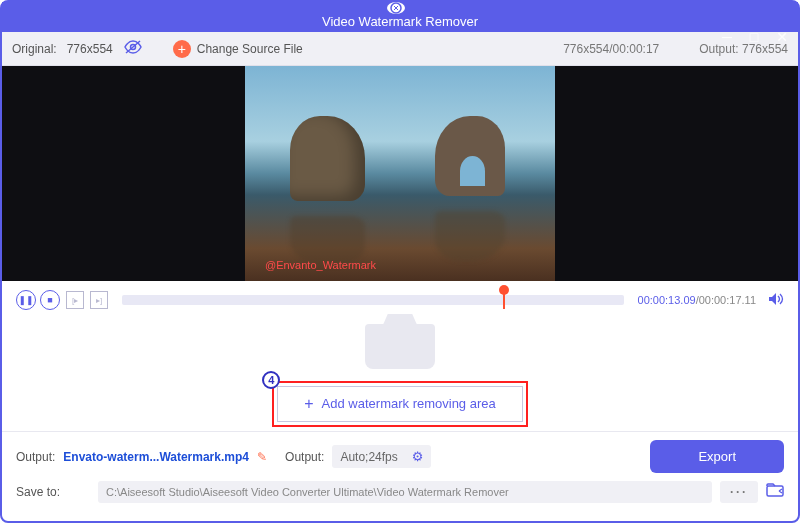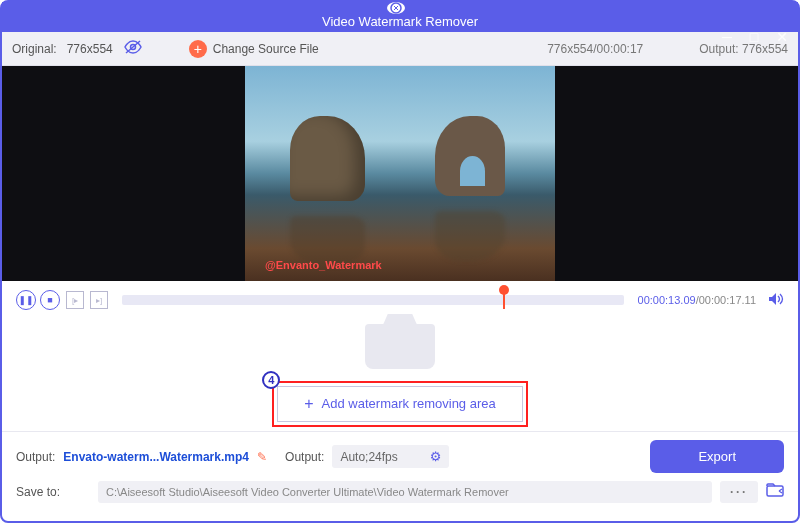--- a/index.html
+++ b/index.html
@@ -2,35 +2,35 @@
 <html><head>
 <meta charset="utf-8">
 <style>
 * { margin: 0; padding: 0; box-sizing: border-box; font-family: -apple-system, BlinkMacSystemFont, "Segoe UI", Arial, sans-serif; }
 body { width: 800px; height: 523px; background: #fff; overflow: hidden; }
 .window { width: 100%; height: 100%; border: 2px solid #5a5de8; border-radius: 8px; display: flex; flex-direction: column; background: #fff; }
 .titlebar { height: 30px; background: #5a5de8; display: flex; align-items: center; padding: 0 10px; color: #fff; font-size: 13px; flex-direction: column; }
 .titlebar .logo { width: 18px; height: 18px; border-radius: 50%; background: #fff; margin-right: 8px; display: flex; align-items: center; justify-content: center; }
 .titlebar .winctrl { margin-left: auto; display: flex; gap: 18px; }
 .titlebar .winctrl span { cursor: pointer; font-size: 14px; opacity: .9; }
-.toolbar { height: 34px; background: #f0f0f5; display: flex; align-items: center; padding: 16px 10px; font-size: 12px; color: #555; border-bottom: 1px solid #e0e0ea; gap: 16px; }
+.toolbar { height: 34px; background: #f0f0f5; display: flex; align-items: center; padding: 16px 10px; font-size: 12px; color: #555; border-bottom: 1px solid #e0e0ea; }
 .toolbar .orig { display: flex; align-items: center; gap: 10px; }
 .eye-icon { color: #5a5de8; font-size: 16px; }
 .change-btn { display: flex; align-items: center; gap: 6px; margin-left: 30px; color: #555; cursor: pointer; }
 .change-btn .plus { width: 18px; height: 18px; border-radius: 50%; background: #ff6b4a; color: #fff; display: flex; align-items: center; justify-content: center; font-size: 14px; line-height: 1; }
 .toolbar .file-info { margin-left: auto; margin-right: 40px; display: flex; gap: 12px; color: #777; }
 .toolbar .out-info { color: #777; }
 .video-area { background: #0e0e12; height: 215px; display: flex; justify-content: center; position: relative; }
 .video-frame { width: 310px; height: 215px; position: relative; background: linear-gradient(to bottom, #7db4d4 0%, #a8d0e0 35%, #5a8aa0 50%, #3a5a6a 60%, #6a4a30 85%, #4a3020 100%); overflow: hidden; }
 .video-frame .rock1 { position: absolute; width: 75px; height: 85px; left: 45px; top: 50px; background: #6a5a45; border-radius: 40% 50% 20% 10%; box-shadow: inset -10px -5px 15px rgba(0,0,0,.3); }
 .video-frame .rock2 { position: absolute; width: 70px; height: 80px; right: 50px; top: 50px; background: #6a5848; border-radius: 50% 40% 10% 20%; }
 .video-frame .arch { position: absolute; width: 25px; height: 30px; right: 70px; top: 90px; background: #7db4d4; border-radius: 50% 50% 0 0; }
 .video-frame .rock1r { position: absolute; width: 75px; height: 50px; left: 45px; top: 150px; background: rgba(80,60,40,.4); border-radius: 10% 20% 40% 50%; filter: blur(2px); }
 .video-frame .rock2r { position: absolute; width: 70px; height: 50px; right: 50px; top: 145px; background: rgba(80,65,45,.4); border-radius: 10% 20% 50% 40%; filter: blur(2px); }
-.watermark-text { position: absolute; bottom: 10px; left: 20px; color: #ff4a4a; font-size: 11px; font-weight: bold; }
+.watermark-text { position: absolute; bottom: 10px; left: 20px; color: #ff4a4a; font-size: 11px; font-weight: normal; }
 .controls { height: 38px; display: flex; align-items: center; padding: 0 14px; gap: 4px; font-size: 11px; }
 .ctrl-btn { width: 20px; height: 20px; border: 1.5px solid #5a5de8; border-radius: 50%; display: flex; align-items: center; justify-content: center; color: #5a5de8; font-size: 9px; cursor: pointer; }
 .ctrl-sq { width: 18px; height: 18px; border: 1.5px solid #b8b8d0; display: flex; align-items: center; justify-content: center; color: #b8b8d0; font-size: 8px; cursor: pointer; margin-left: 2px; }
 .timeline { flex: 1; height: 10px; background: #e8e8f5; margin: 0 10px; position: relative; border-radius: 2px; }
 .timeline .marker { position: absolute; top: -4px; left: 76%; width: 2px; height: 18px; background: #ff5030; }
 .timeline .marker::before { content: ''; position: absolute; top: -6px; left: -4px; width: 10px; height: 10px; background: #ff5030; border-radius: 50%; }
 .time-disp { color: #5a5de8; font-size: 11px; }
 .time-disp .dur { color: #888; }
 .vol-icon { color: #5a5de8; margin-left: 8px; font-size: 14px; cursor: pointer; }
 .mid-area { flex: 1; display: flex; flex-direction: column; align-items: center; justify-content: center; position: relative; }
@@ -39,21 +39,21 @@
 .callout { position: relative; }
 .callout .num { position: absolute; top: -10px; left: -10px; width: 18px; height: 18px; border: 2px solid #3030c0; border-radius: 50%; background: #fff; color: #3030c0; font-size: 11px; font-weight: bold; display: flex; align-items: center; justify-content: center; z-index: 2; }
 .add-btn { border: 2.5px solid #ff2020; padding: 3px; }
 .add-btn-inner { border: 1px solid #c8c8e0; padding: 8px 26px; color: #5a5de8; font-size: 13px; display: flex; align-items: center; gap: 8px; cursor: pointer; background: #fff; }
 .add-btn-inner .plus { font-size: 16px; font-weight: 300; }
 .footer { border-top: 1px solid #e8e8f0; padding: 8px 14px 10px; font-size: 12px; color: #666; }
 .footer-row { display: flex; align-items: center; gap: 8px; margin-bottom: 8px; }
 .footer .lbl { color: #555; }
 .footer .val { color: #1d4ed8; font-weight: bold; }
 .edit-icon { color: #ff6b4a; font-size: 12px; cursor: pointer; }
-.fmt-box { background: #f0f0f5; padding: 4px 8px; display: flex; align-items: center; gap: 32px; border-radius: 3px; }
+.fmt-box { background: #f0f0f5; padding: 4px 8px; display: flex; align-items: center; gap: 14px; border-radius: 3px; }
 .gear-icon { color: #5a5de8; cursor: pointer; font-size: 13px; }
 .path-box { flex: 1; background: #f0f0f5; padding: 5px 8px; color: #888; border-radius: 3px; font-size: 11px; margin-left: 30px; }
 .browse-btn { background: #f0f0f5; padding: 4px 10px; border-radius: 3px; cursor: pointer; color: #777; font-weight: bold; letter-spacing: 2px; }
 .folder-icon { color: #5a5de8; font-size: 16px; cursor: pointer; }
 .export-btn { margin-left: auto; background: #5a5de8; color: #fff; padding: 9px 48px; border-radius: 6px; cursor: pointer; font-size: 13px; }
 </style>
 </head>
 <body>
 
 <div class="window">

